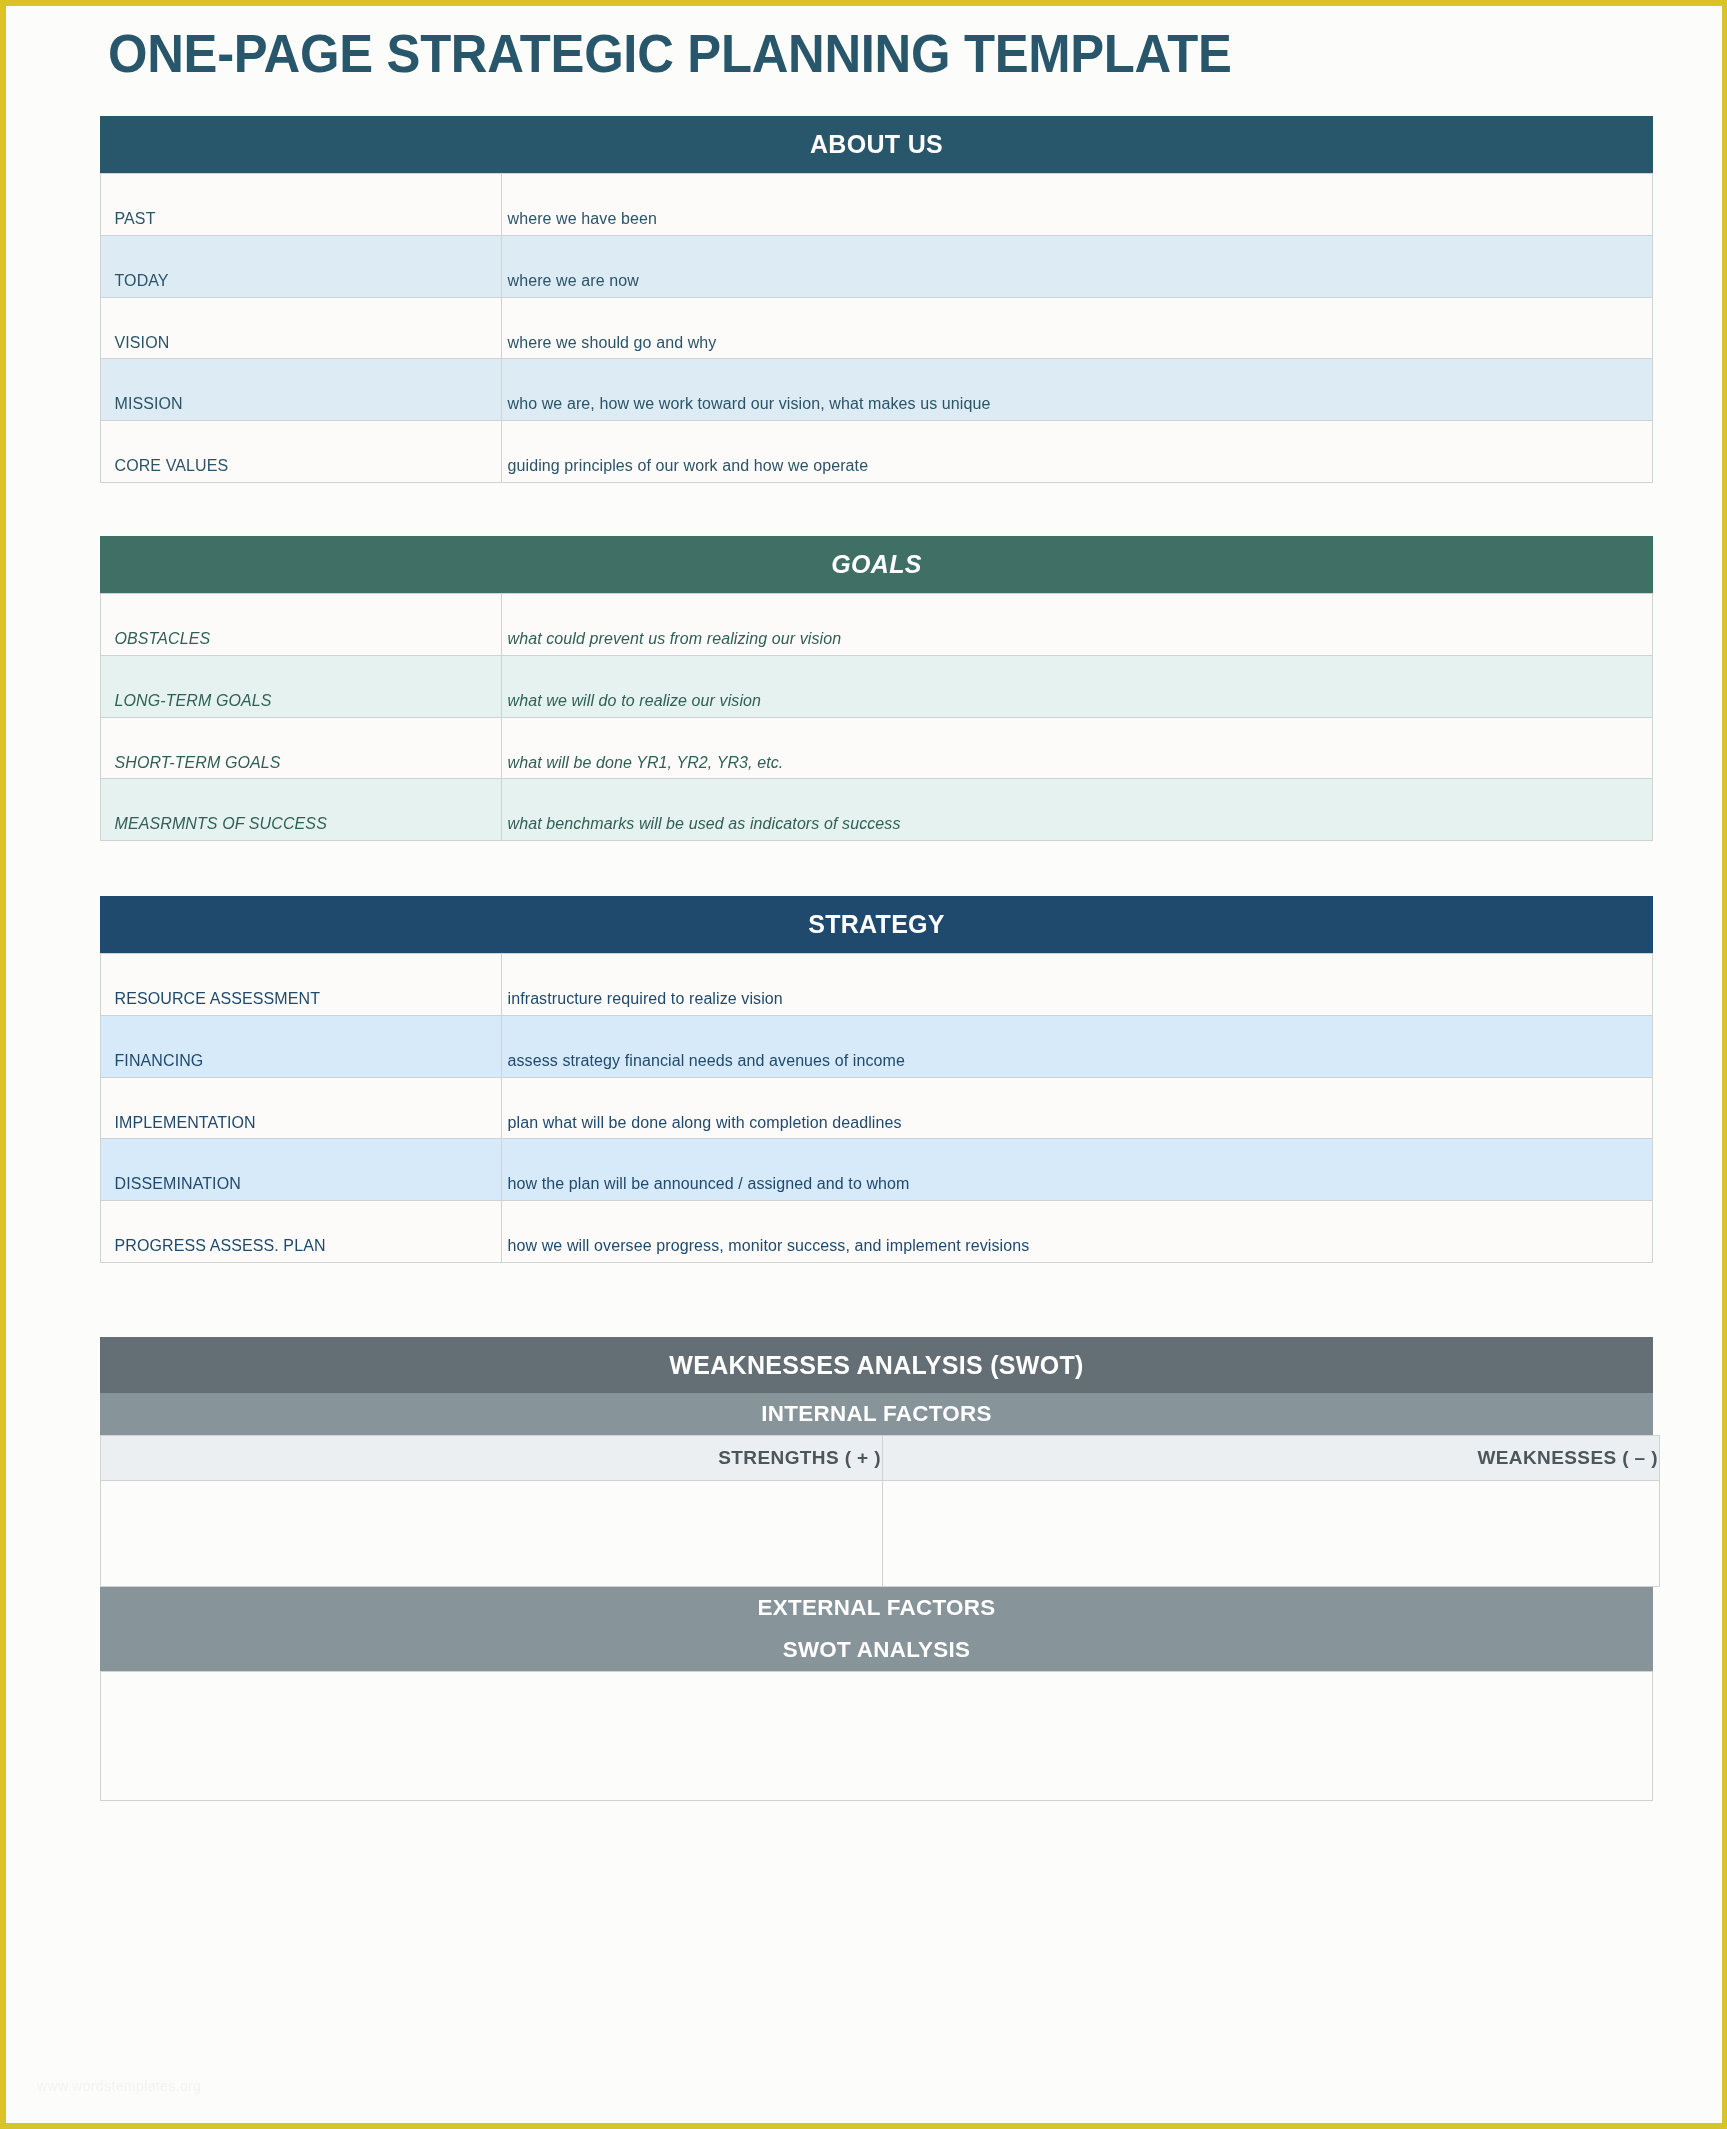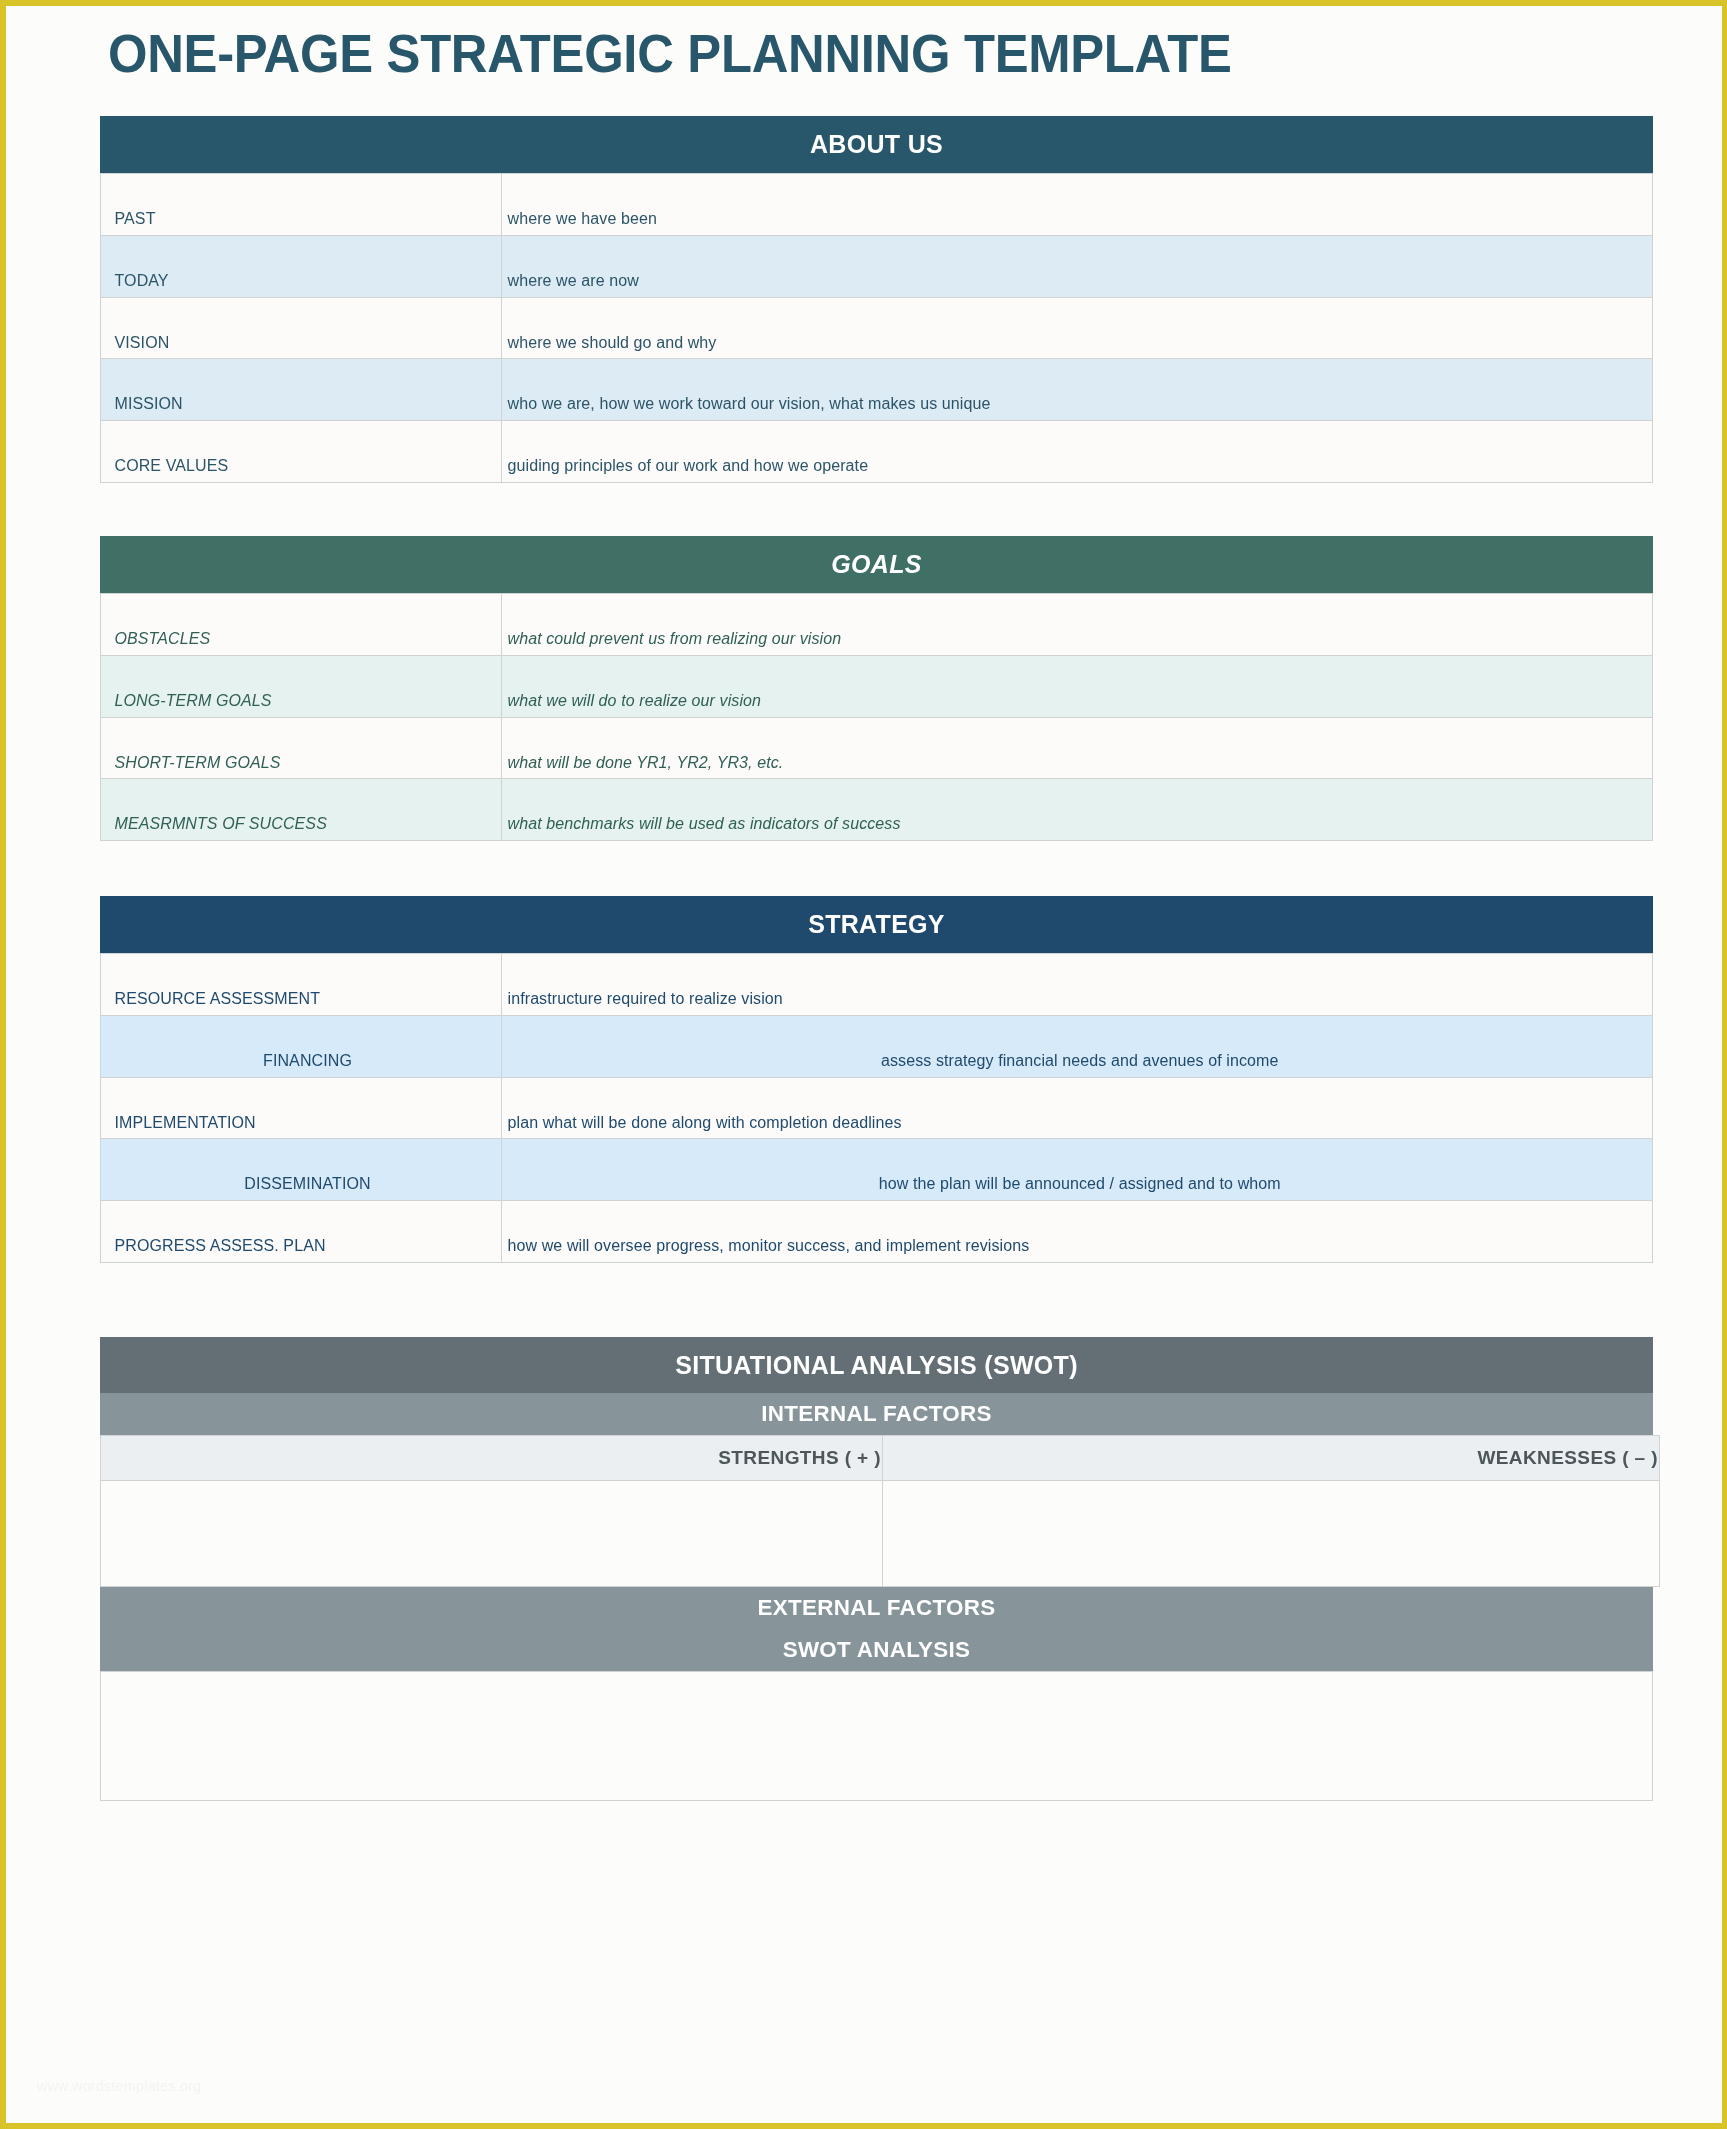--- a/index.html
+++ b/index.html
@@ -109,21 +109,21 @@
   .about-tbl tr.even td { background: #dcebf4; }
 
   
   .goals-tbl td { color: #2f5f55; }
   .goals-tbl tr.odd  td { background: #fcfbfa; }
   .goals-tbl tr.even td { background: #e6f2f0; }
 
   
   .strategy-tbl td { color: #1f4a6d; }
   .strategy-tbl tr.odd  td { background: #fcfbfa; }
-  .strategy-tbl tr.even td { background: #d7eafa; text-align: center; }
+  .strategy-tbl tr.even td { background: #d7eafa; }
 
   
   .swot-cols {
     width: 100%;
     border-collapse: collapse;
     table-layout: fixed;
   }
   .swot-cols th {
     background: #eceff1;
     border: 0.7px solid #cfd3d4;
@@ -250,21 +250,21 @@
       </tr>
       <tr class="odd">
         <td class="lbl">PROGRESS ASSESS. PLAN</td>
         <td class="val">how we will oversee progress, monitor success, and implement revisions</td>
       </tr>
     </tbody>
       </table>
   </div>
 
   <div class="block" style="top:1313px;">
-    <div class="band swot">SITUATIONAL ANALYSIS (SWOT)</div>
+    <div class="band swot">WEAKNESSES ANALYSIS (SWOT)</div>
 
     <div class="band sub">INTERNAL FACTORS</div>
     <table class="swot-cols">
       <tbody>
           <tr>
         <th class="c1">STRENGTHS ( + )</th>
         <th class="c2">WEAKNESSES ( – )</th>
       </tr>
       <tr>
         <td></td>

